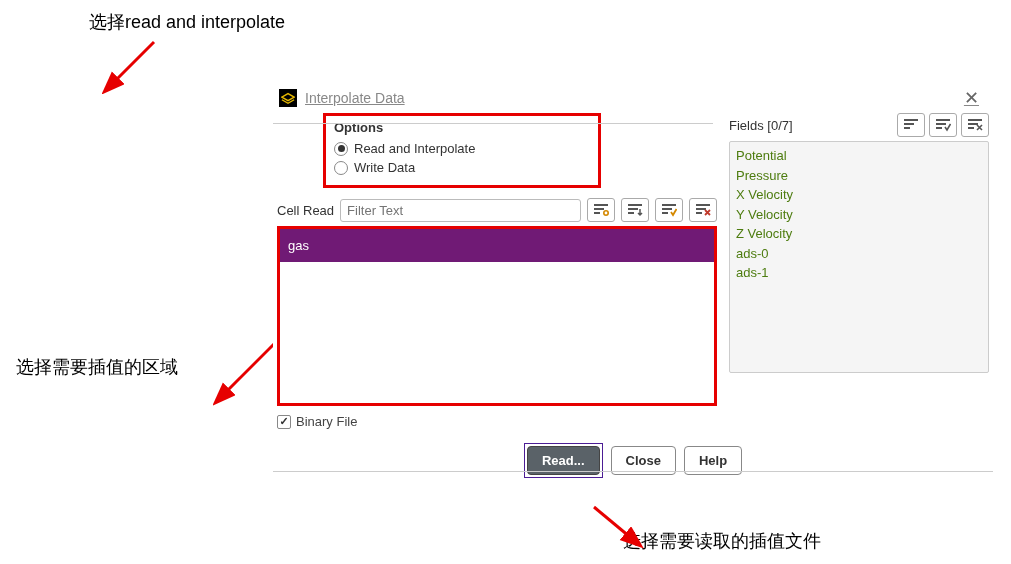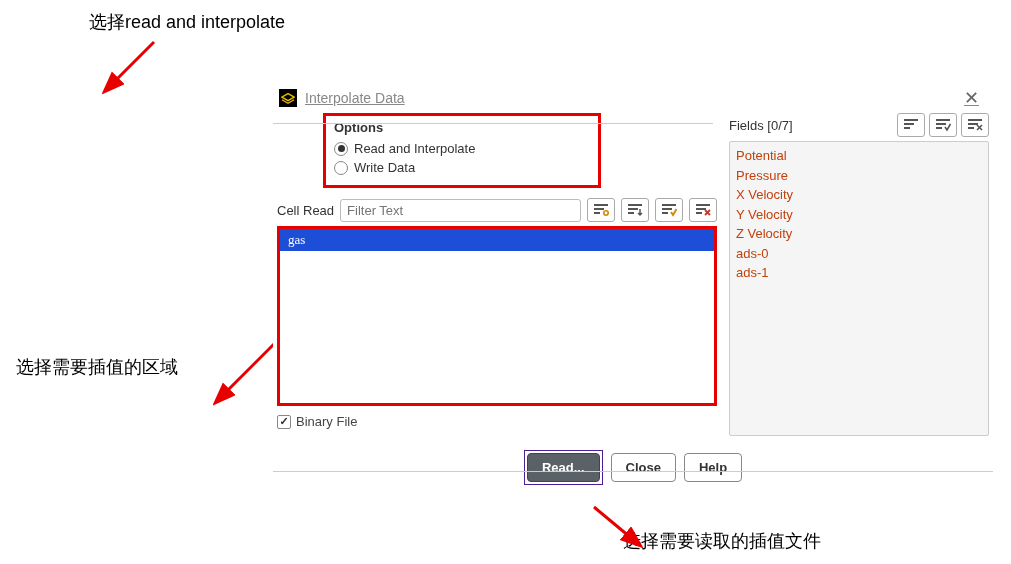--- a/index.html
+++ b/index.html
@@ -110,24 +110,23 @@
       align-items: center; justify-content: center;
       cursor: pointer;
     }
     .icon-btn svg { width: 16px; height: 14px; }
     .cz-list {
       border: 3px solid #e60000;
       height: 180px;
       background: #fff;
     }
     .cz-item {
-      background: #1d4ed8;
+      background: #701a75;
       color: #fff;
-      padding: 3px 8px;
-      font-family: Liberation Serif, serif;
+      padding: 9px 8px;
     }
     .binary-row {
       display: flex;
       align-items: center;
       gap: 5px;
       margin-top: 8px;
       color: #444;
     }
     .checkbox {
       width: 14px; height: 14px;
@@ -147,23 +146,23 @@
       display: flex;
       align-items: center;
       gap: 4px;
       margin-bottom: 4px;
     }
     .fields-header .label { flex: 1; color: #333; }
     .fields-list {
       border: 1px solid #ccc;
       border-radius: 2px;
       background: #f5f5f5;
-      height: 295px;
+      height: 232px;
       padding: 4px 6px;
-      color: #c2410c;
+      color: #4d7c0f;
       line-height: 1.5;
     }
     .button-row {
       display: flex;
       gap: 8px;
       justify-content: center;
       padding: 14px 0 8px 0;
       align-items: center;
     }
     .read-box { border: 1px solid #4c1d95; padding: 2px; }

